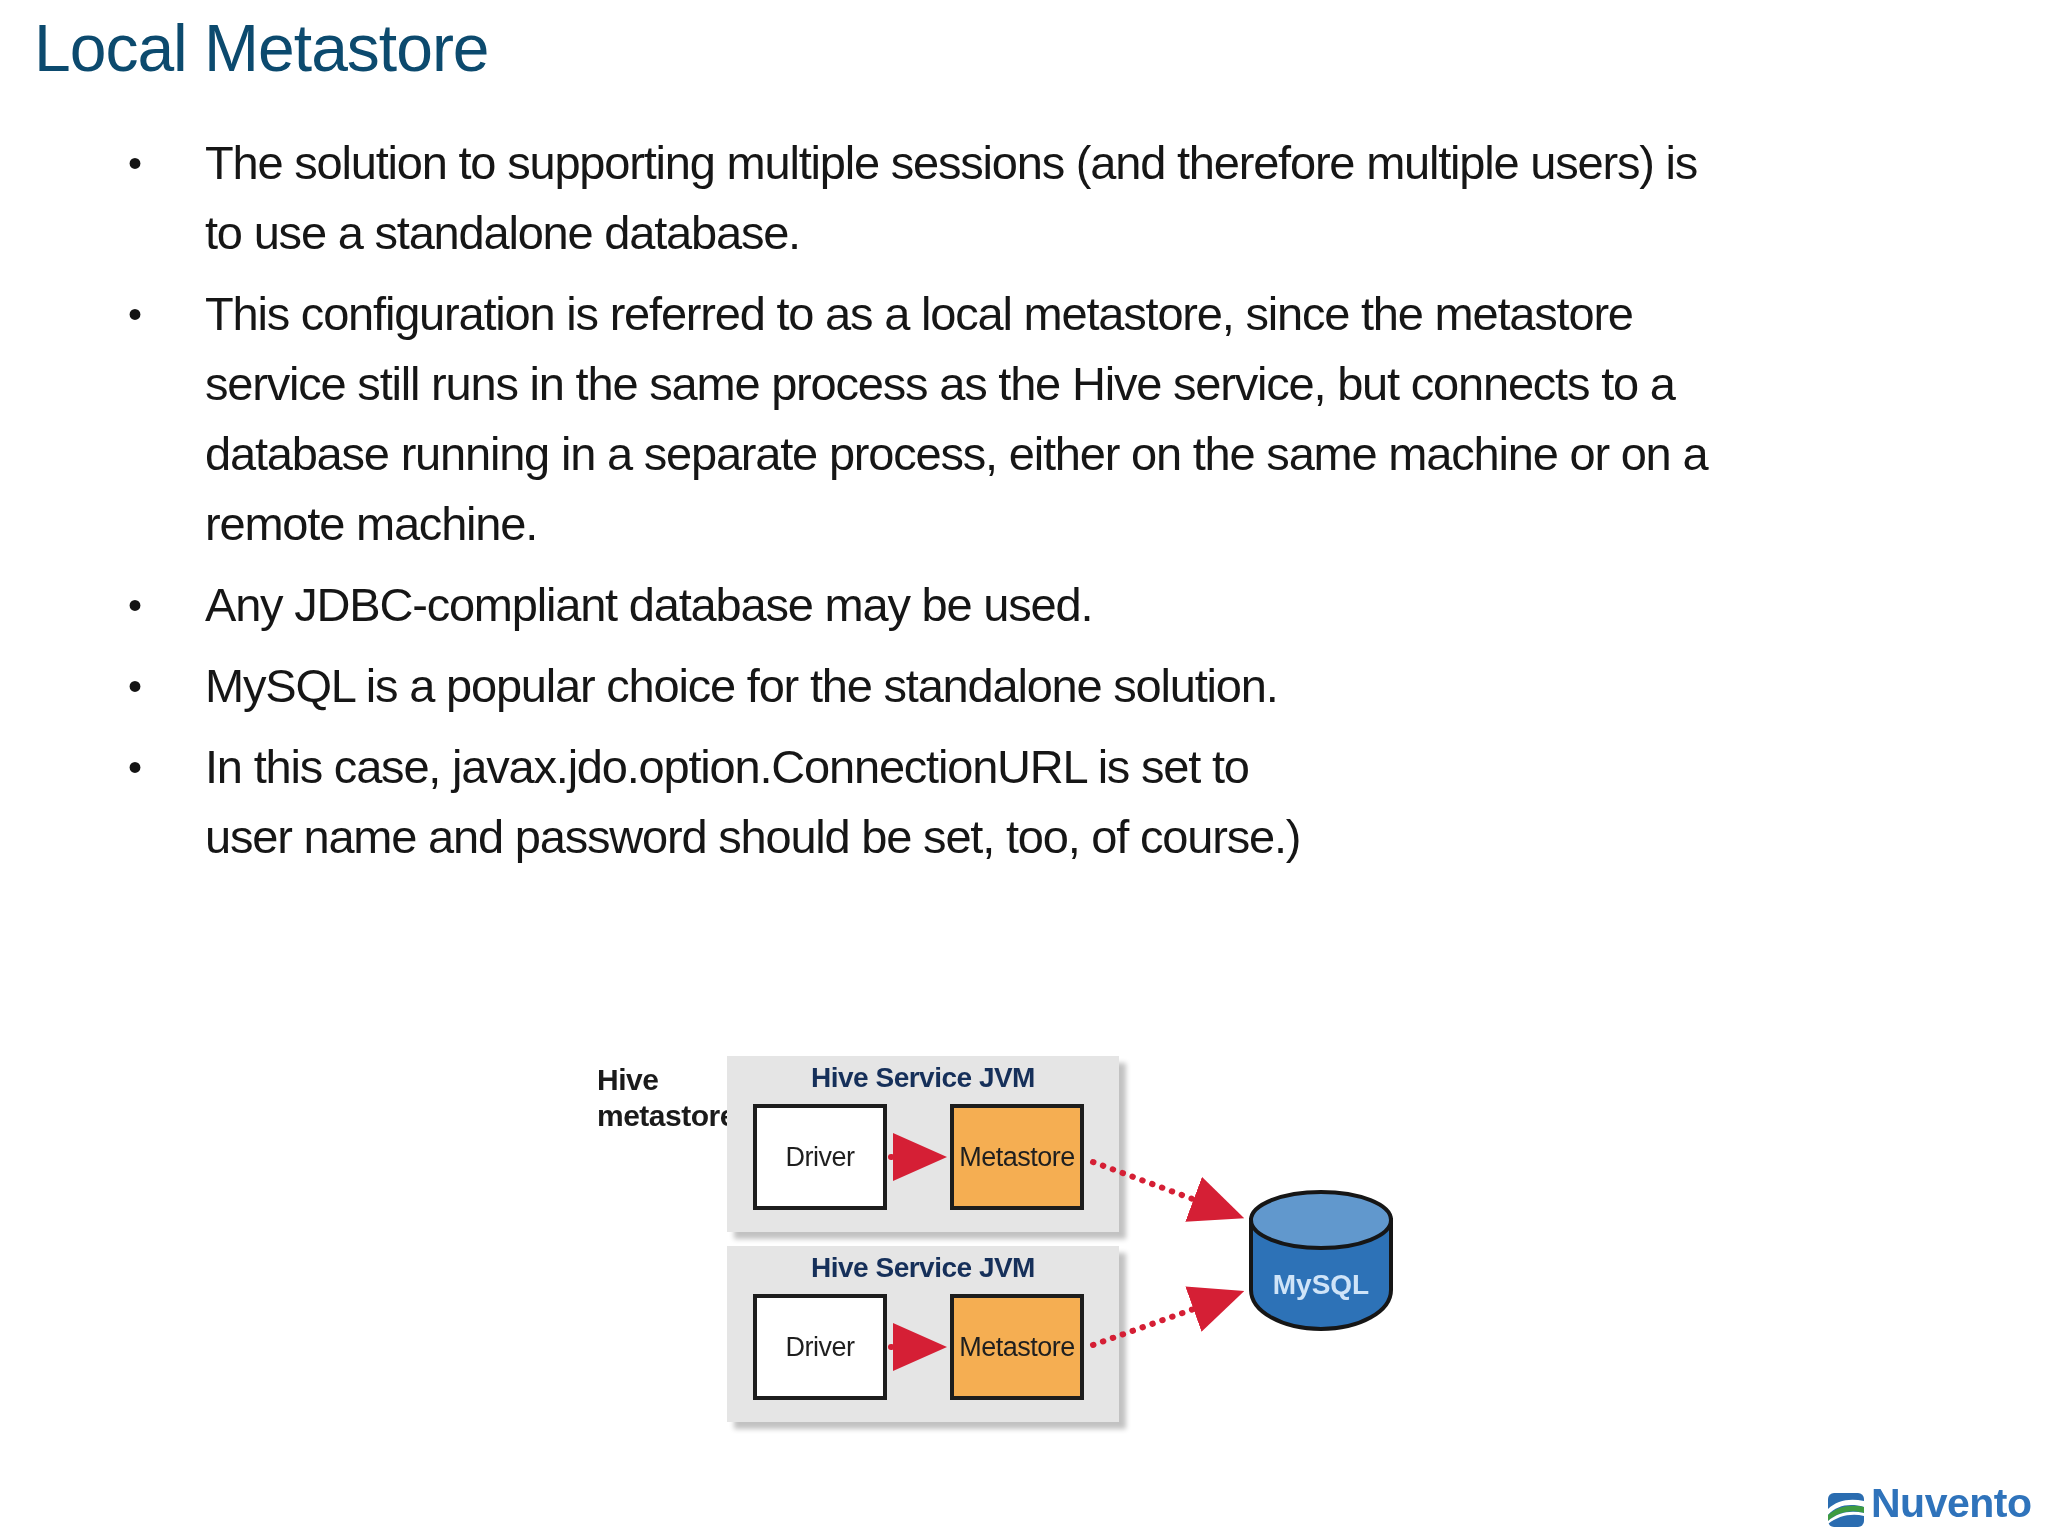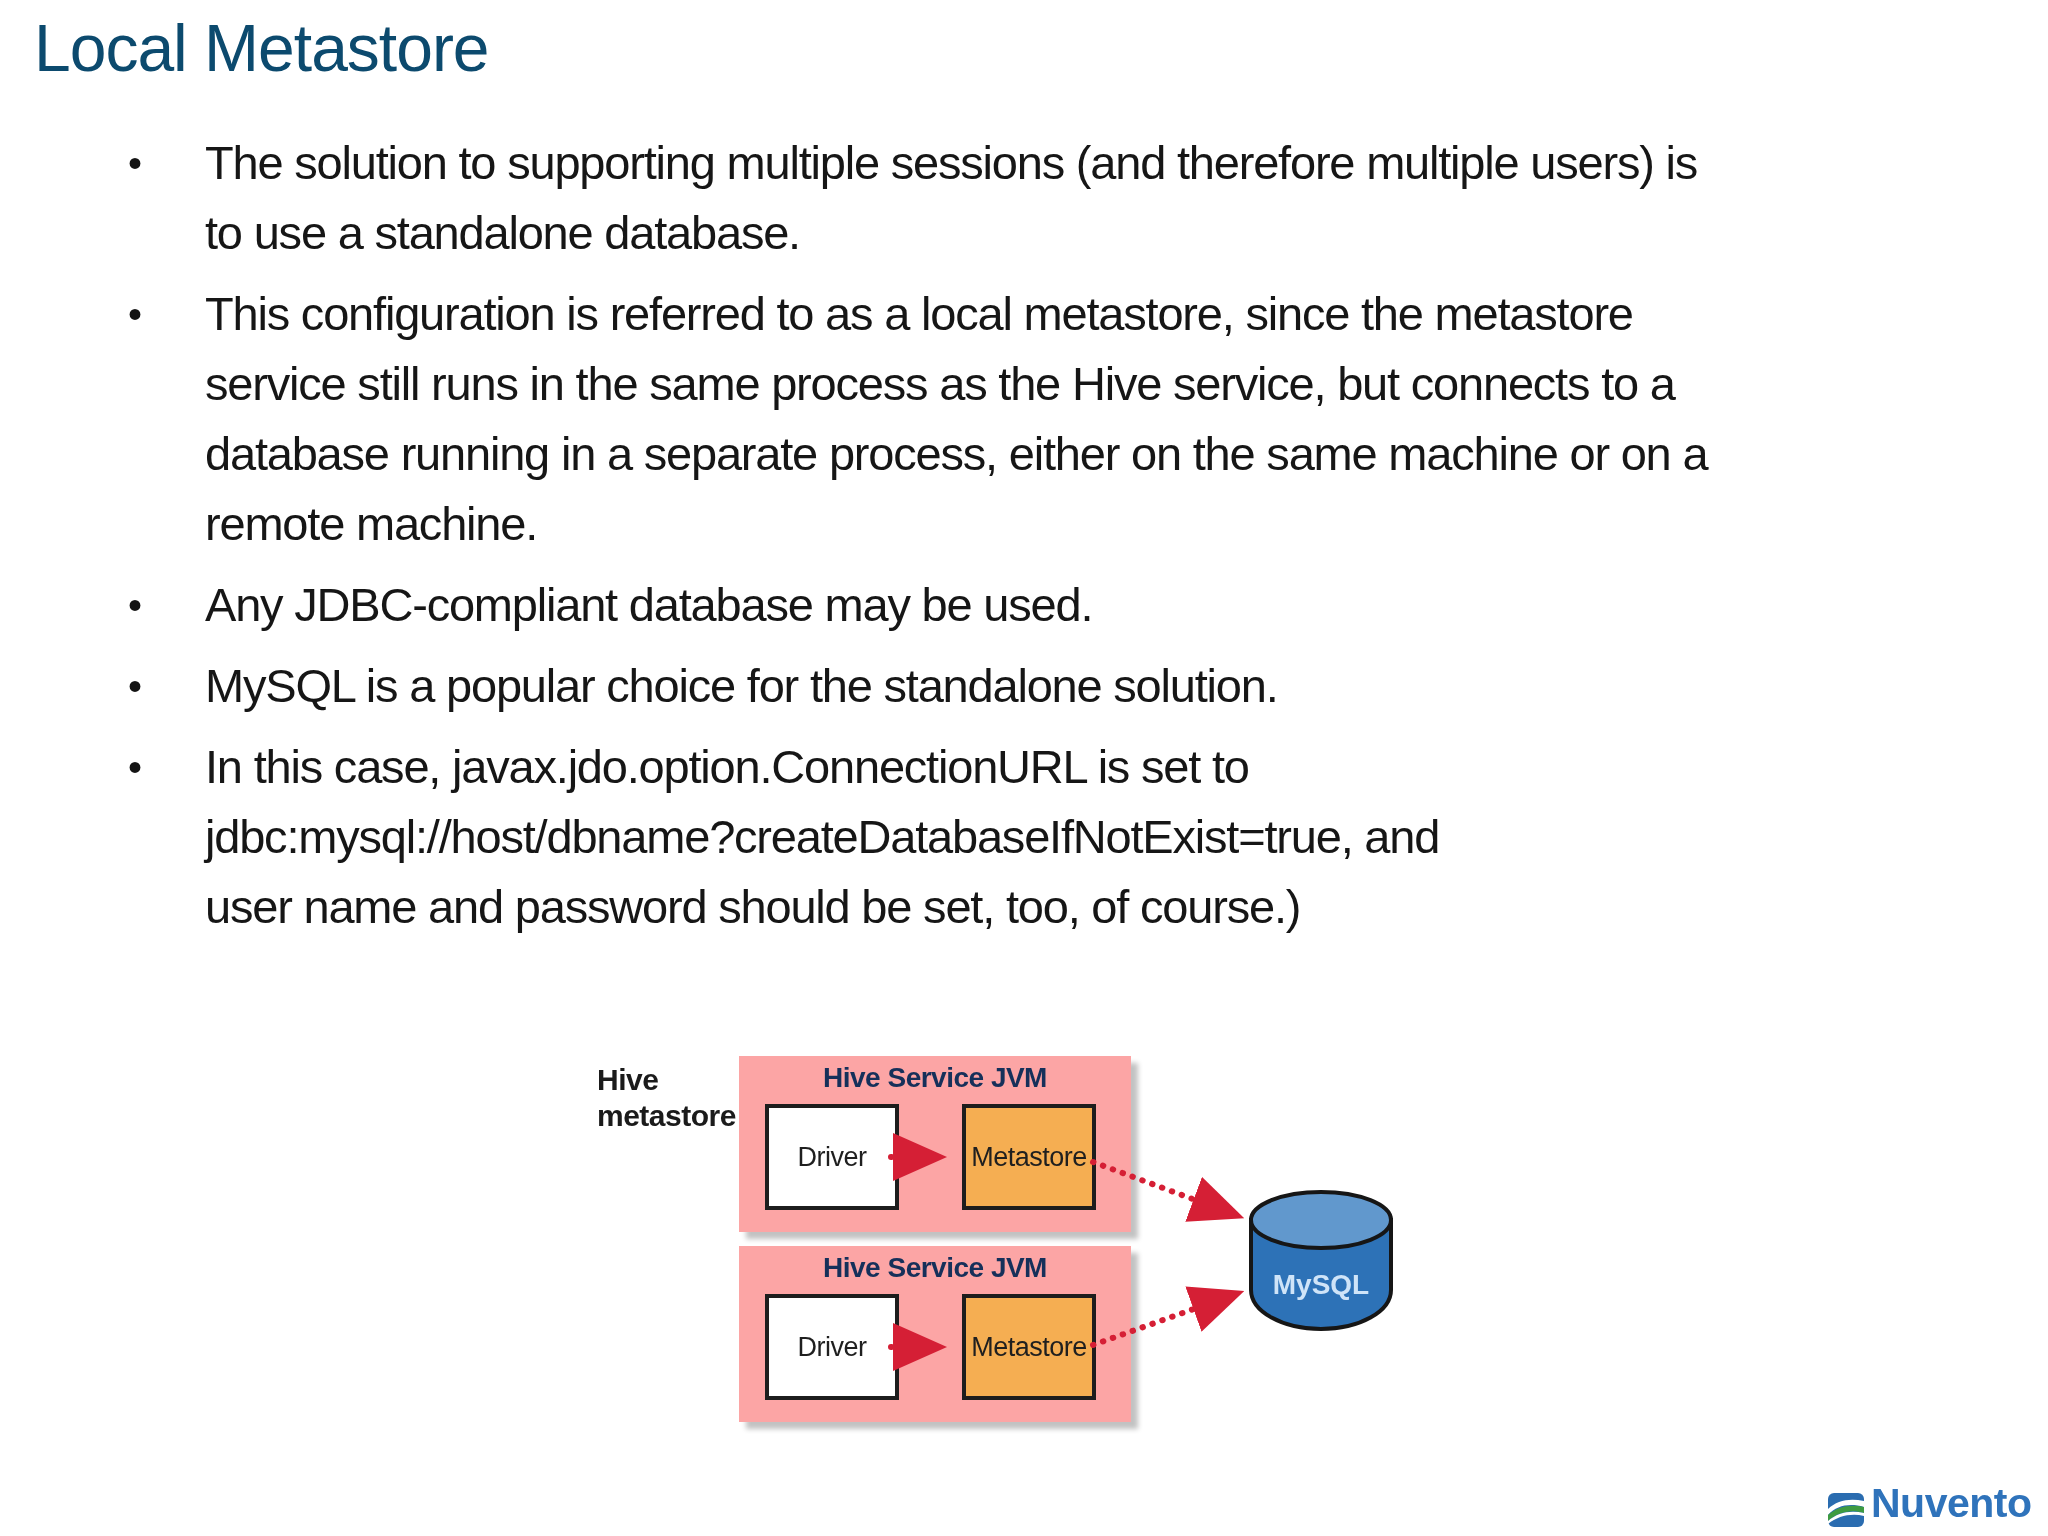--- a/index.html
+++ b/index.html
@@ -67,23 +67,22 @@
     font-weight: 700;
     line-height: 36px;
     color: #1b1b1b;
     letter-spacing: -0.5px;
   }
   .jvm-box {
     position: absolute;
     left: 132px;
     width: 392px;
     height: 176px;
-    background: #fca5a5;
+    background: #e5e5e5;
     box-shadow: 7px 7px 5px #c2c2c2;
-    margin-left: 12px;
   }
   .jvm-box.first { top: 4px; }
   .jvm-box.second { top: 194px; }
   .jvm-title {
     position: absolute;
     left: 0; right: 0; top: 6px;
     text-align: center;
     font-size: 28px;
     font-weight: 700;
     letter-spacing: -0.5px;
@@ -167,21 +166,20 @@
       <div class="bullet-marker">•</div>
       <div class="bullet-lines">
         <div class="bullet-line">MySQL is a popular choice for the standalone solution.</div>
       </div>
     </div>
 
     <div class="bullet">
       <div class="bullet-marker">•</div>
       <div class="bullet-lines">
         <div class="bullet-line">In this case, javax.jdo.option.ConnectionURL is set to</div>
-        <div class="bullet-line">jdbc:mysql://host/dbname?createDatabaseIfNotExist=true, and</div>
         <div class="bullet-line">user name and password should be set, too, of course.)</div>
       </div>
     </div>
 
   </div>
 
   <div class="diagram">
 
     <div class="diagram-label">
       <div>Hive</div>

